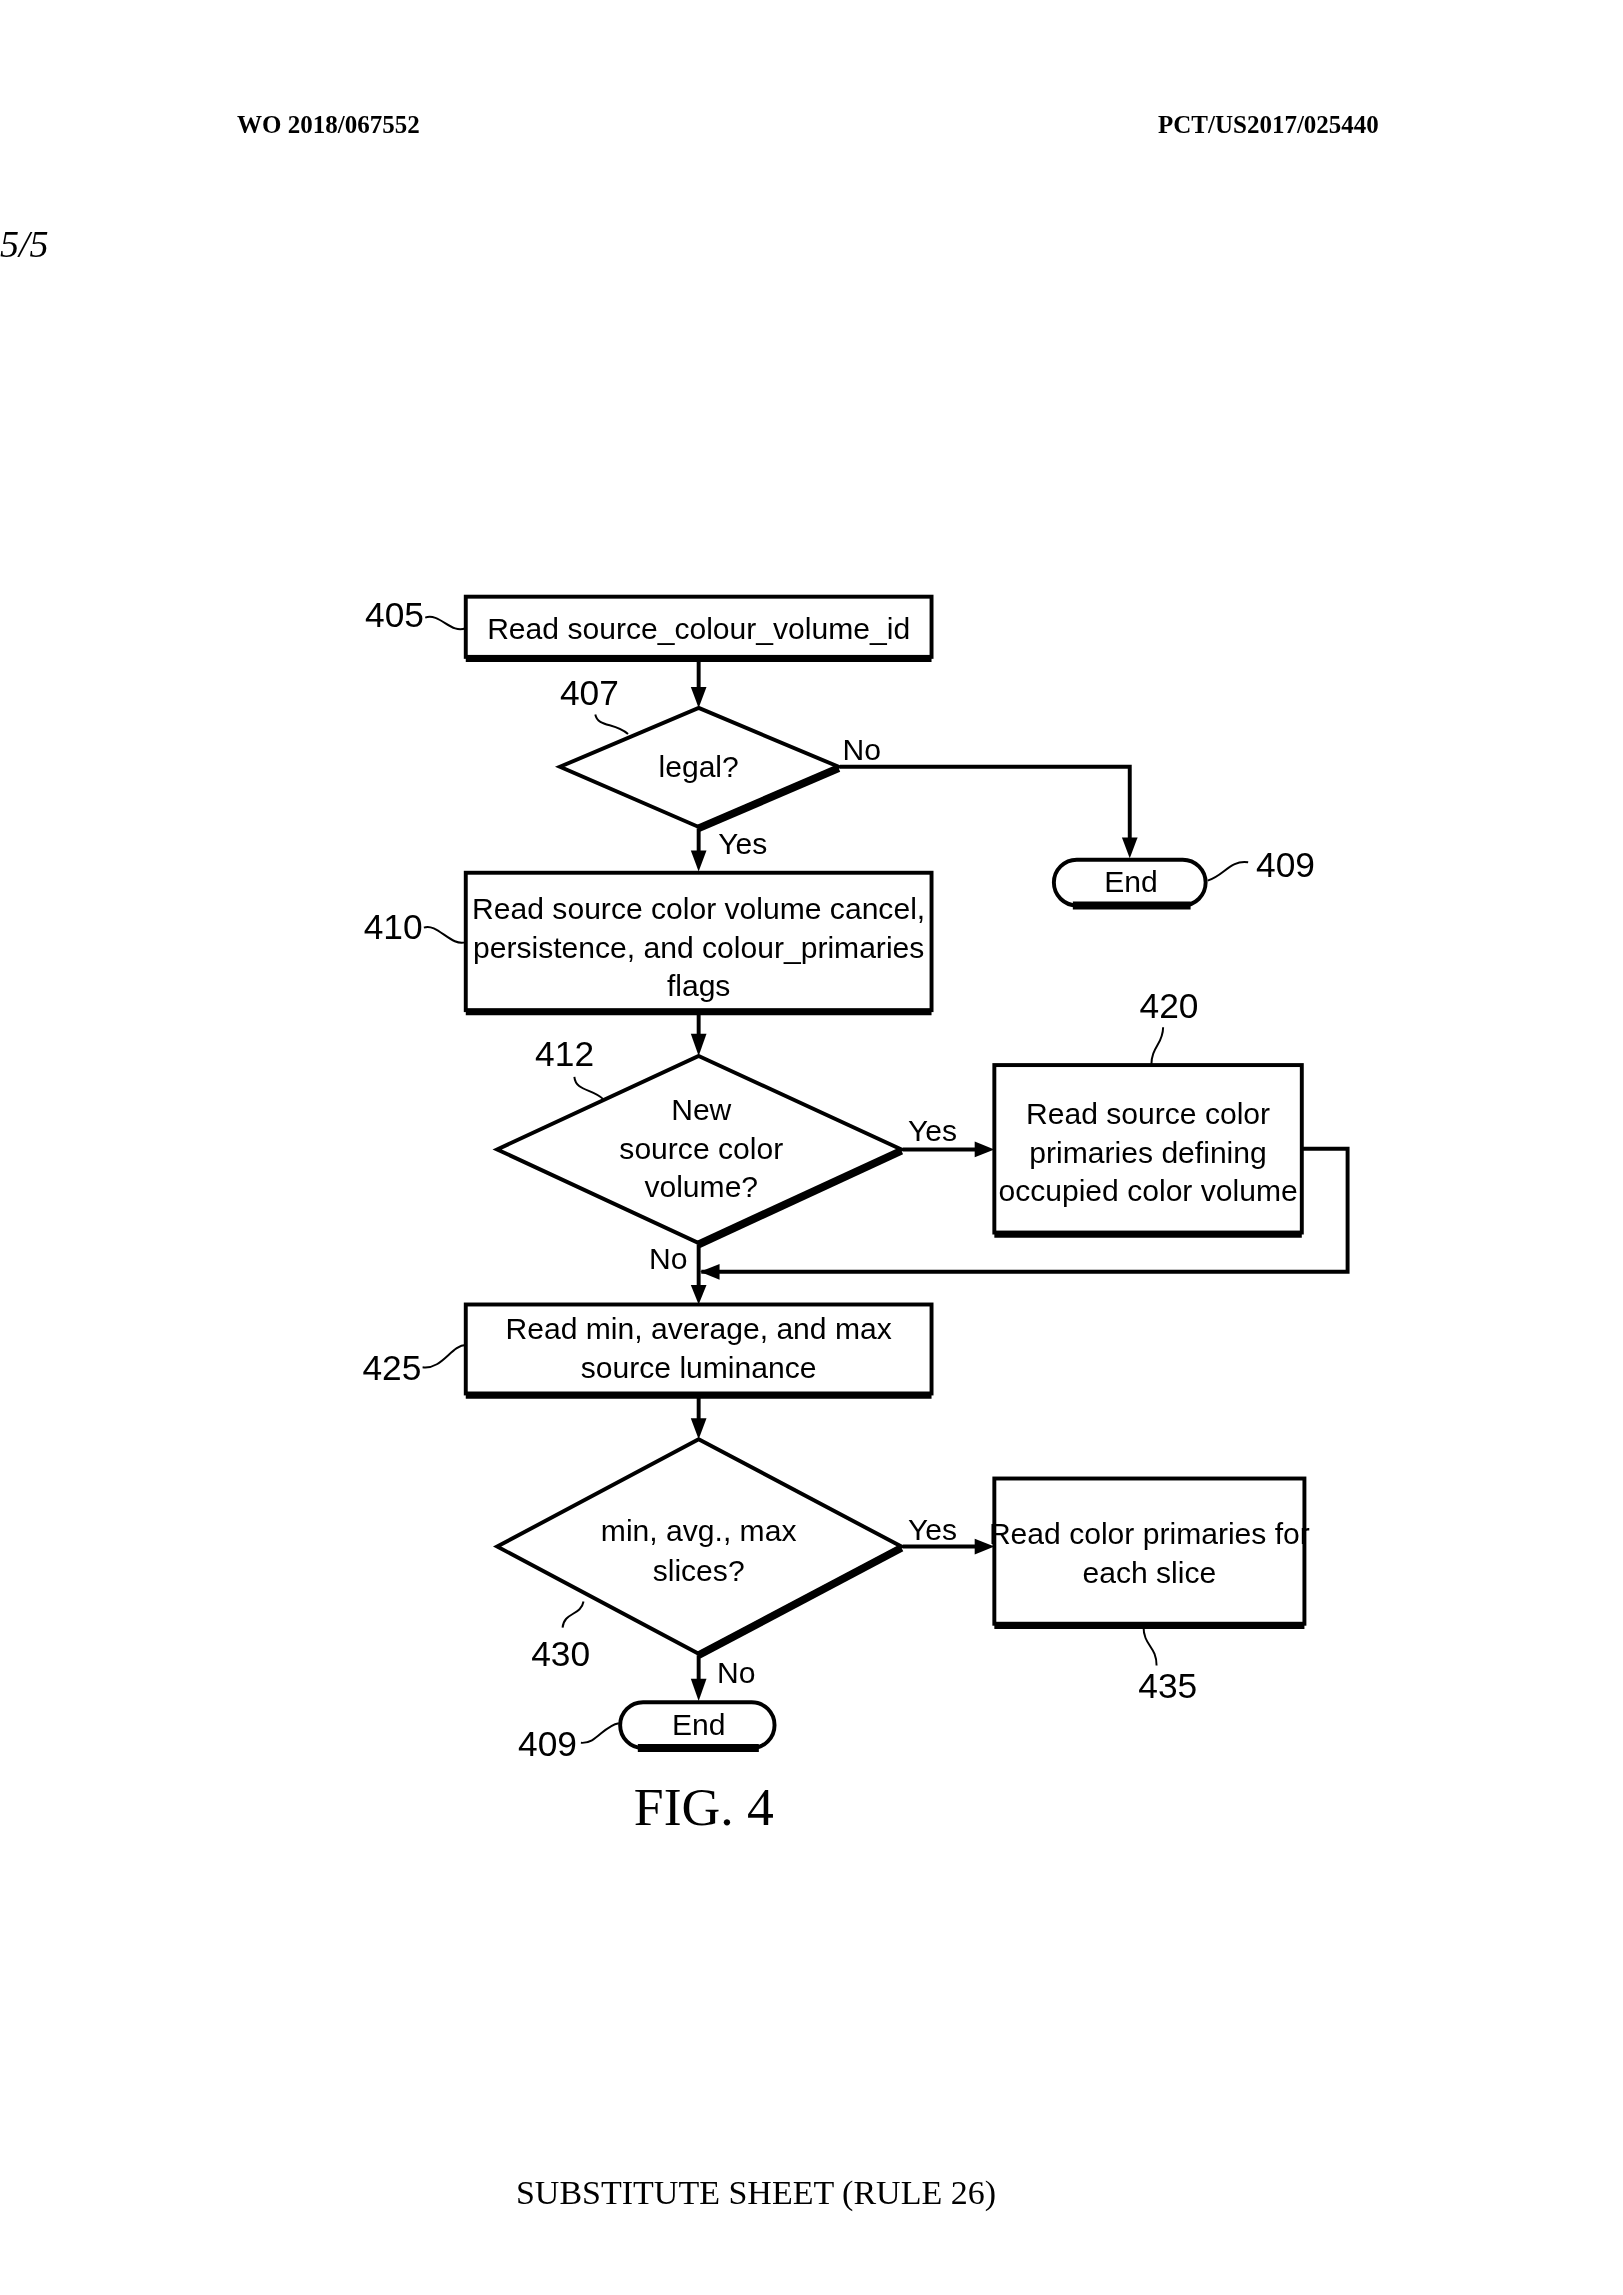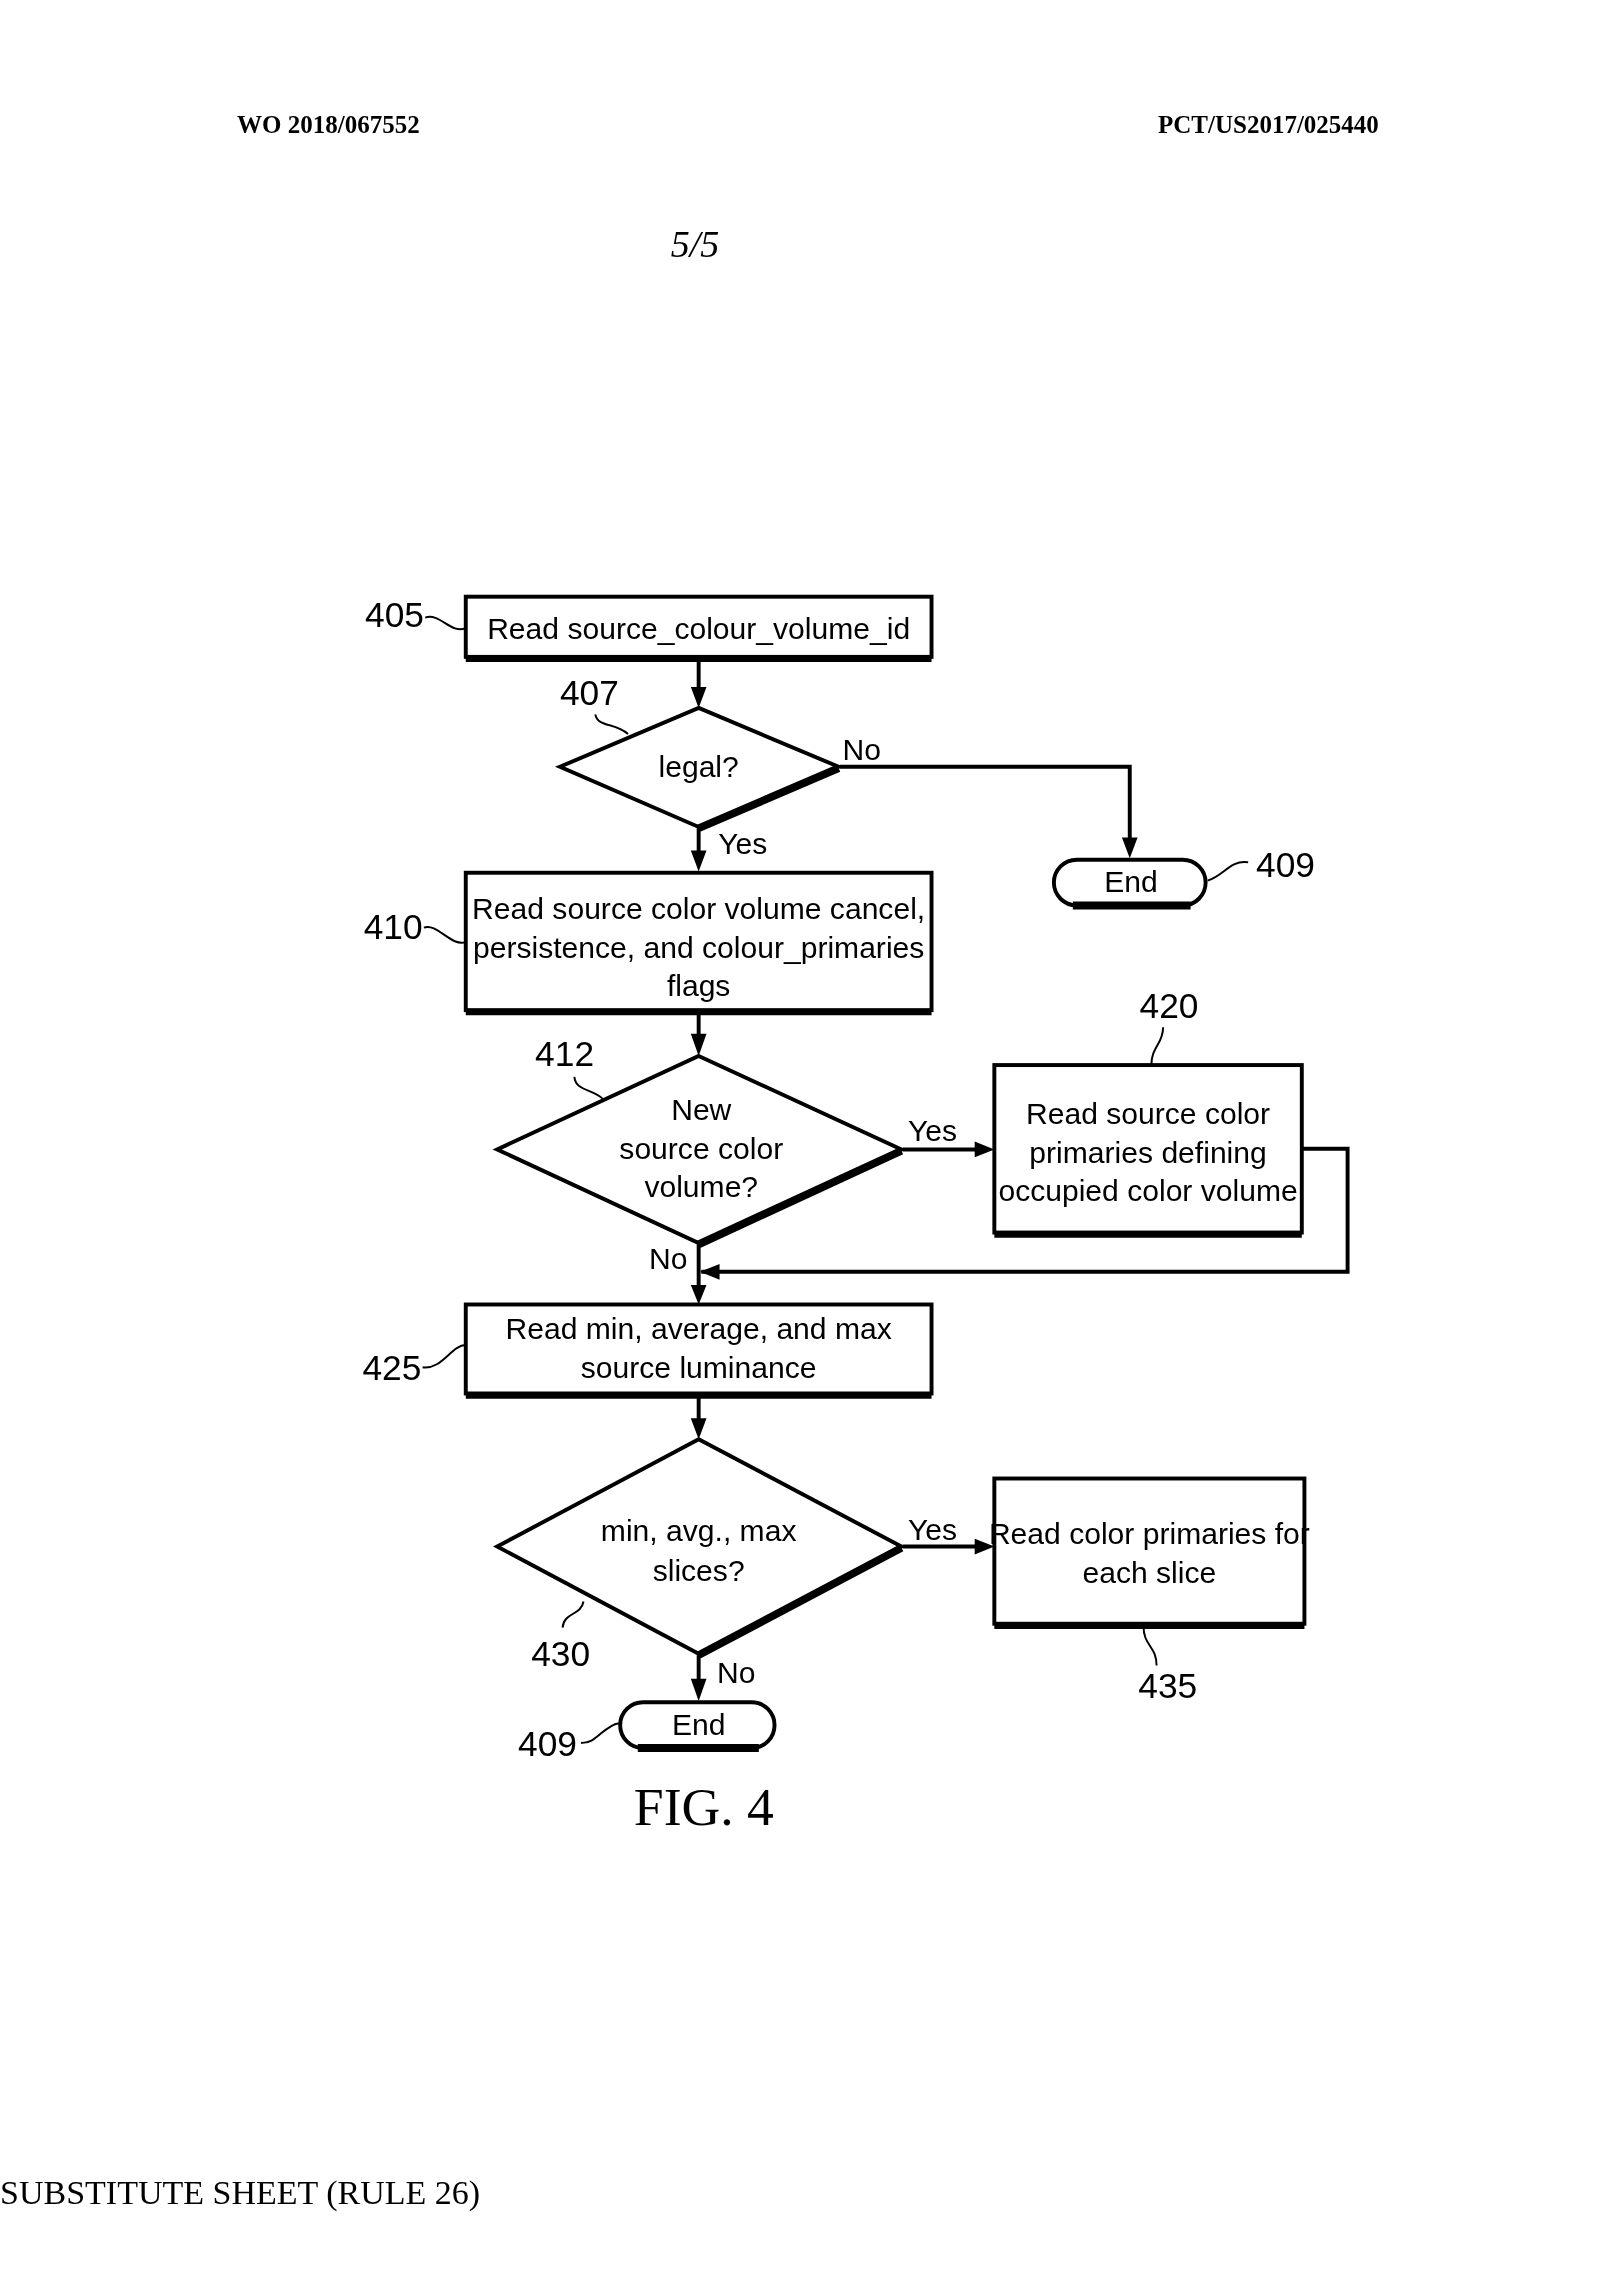--- a/index.html
+++ b/index.html
@@ -1,21 +1,21 @@
 <!DOCTYPE html>
 <html style="font-size:10.5px"><head>
 <meta charset="utf-8">
 <style>
   html, body { margin: 0; padding: 0; background: #ffffff; }
   body { width: 1623px; height: 2295px; position: relative; overflow: hidden; }
   .hdr { position: absolute; top: 111px; font-family: "Liberation Serif", serif; font-weight: bold; font-size: 25px; color: #000; letter-spacing: 0; }
   #hdr-left { left: 237px; }
   #hdr-right { left: 1158px; }
-  #sheet-num { position: absolute; top: 222px; left: 0; width: 1390px; text-align: center; font-family: "Liberation Serif", serif; font-style: italic; font-size: 38px; color: #000; }
-  #footer { position: absolute; top: 2174px; left: 0; width: 1512px; text-align: left; font-family: "Liberation Serif", serif; font-size: 34px; color: #000; }
+  #sheet-num { position: absolute; top: 222px; left: 0; width: 1390px; font-family: "Liberation Serif", serif; font-style: italic; font-size: 38px; color: #000; }
+  #footer { position: absolute; top: 2174px; left: 0; width: 1512px; text-align: center; font-family: "Liberation Serif", serif; font-size: 34px; color: #000; }
   svg#flow { position: absolute; left: 0; top: 0; }
   .t { font-family: "Liberation Sans", sans-serif; font-size: 46px; fill: #000; }
   .ref { font-family: "Liberation Sans", sans-serif; font-size: 54px; fill: #000; }
   .fig { font-family: "Liberation Serif", serif; font-size: 82px; fill: #000; }
   .box { fill: #fff; stroke: #000; stroke-width: 6; }
   .line { fill: none; stroke: #000; stroke-width: 6; }
   .lead { fill: none; stroke: #000; stroke-width: 3; }
   .shadow { fill: none; stroke: #000; stroke-width: 12; }
 </style>
 </head>

